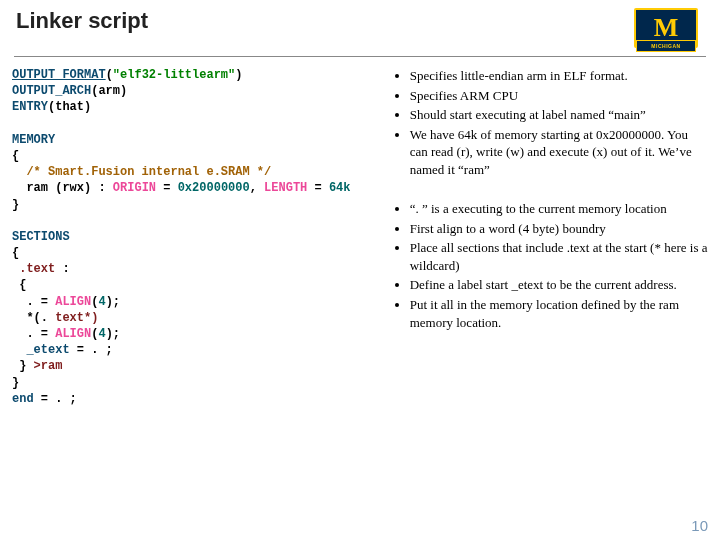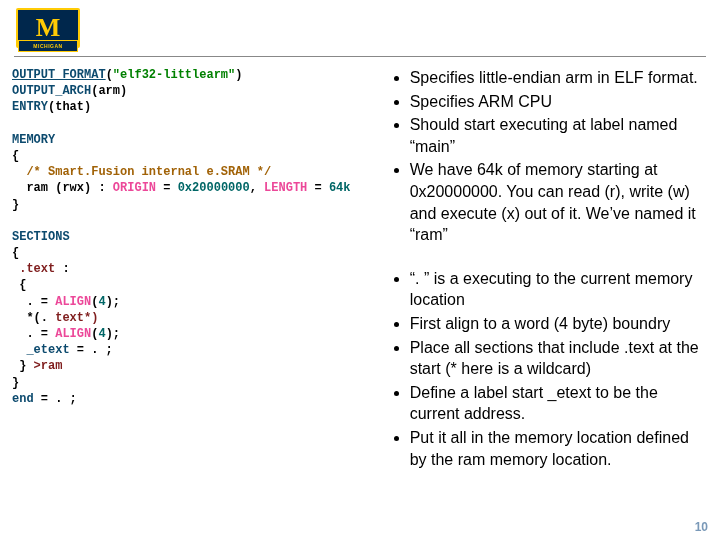--- a/index.html
+++ b/index.html
@@ -83,43 +83,45 @@
   .codecol .blue { color: #0c4a6e; }
   .codecol .green { color: #008000; }
   .codecol .red { color: #ec4899; }
   .codecol .orange { color: #7f1d1d; }
   .codecol .black { color: #000; }
   .codecol .olive { color: #a16207; }
   .codecol .teal { color: #006666; }
   .codecol .u { text-decoration: underline; }
   .notescol {
     width: 46%;
-    font-size: 16px;
+    font-size: 13px;
     line-height: 1.35;
+    font-family: Liberation Serif, serif;
   }
   .notescol ul {
     margin: 0 0 22px 0;
     padding-left: 20px;
   }
   .notescol li {
     margin-bottom: 2px;
   }
   .pagenum {
     position: absolute;
     bottom: 6px;
     right: 12px;
     color: #7a99b8;
-    font-size: 12px;
-    font-weight: bold;
+    font-size: 15px;
+    font-weight: normal;
   }
 </style>
 </head>
 <body>
 
 <div class="header">
+  <div class="title">Linker script</div>
   <div class="logo">
     <div class="logo-block">
       <span class="logo-m">M</span>
       <div class="logo-banner">MICHIGAN</div>
     </div>
   </div>
 </div>
 
 <hr class="hr">
 

